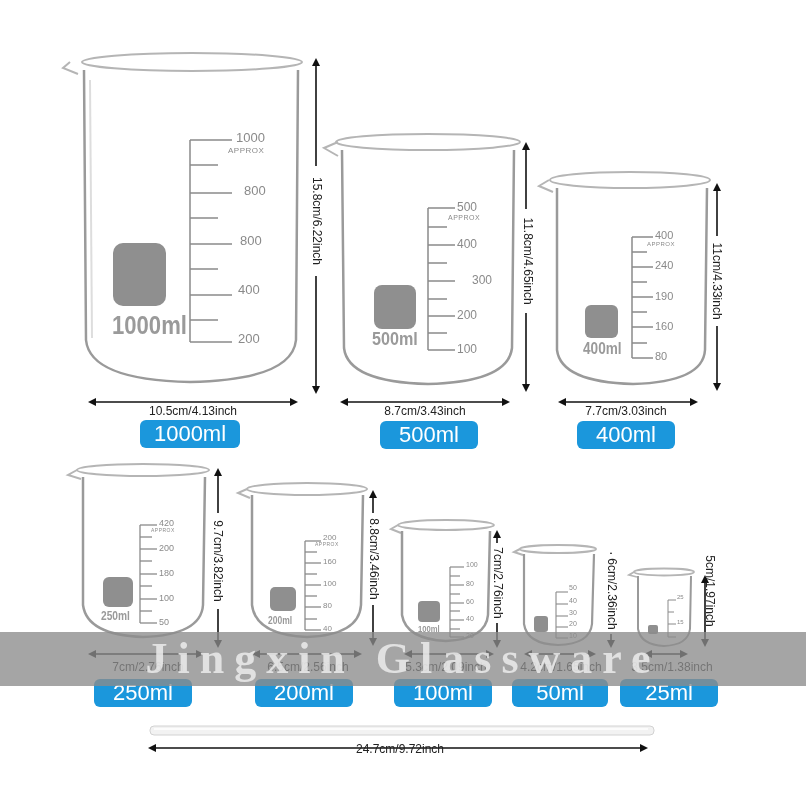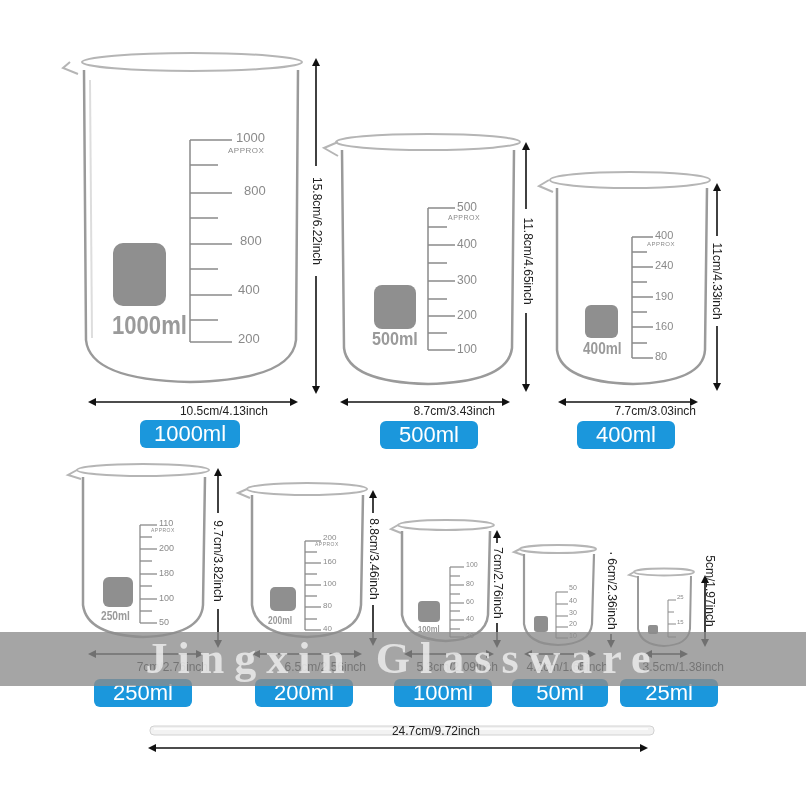--- a/index.html
+++ b/index.html
@@ -3,21 +3,21 @@
 <meta charset="utf-8">
 <style>
   html, body { margin: 0; padding: 0; background: #ffffff; }
   body { width: 806px; height: 806px; position: relative; overflow: hidden; font-family: "Liberation Sans", sans-serif; color: #222; }
   .abs { position: absolute; }
   .beaker { position: absolute; }
   .beaker svg { position: absolute; left: 0; top: 0; overflow: visible; }
   .scale-num { position: absolute; font-family: "Liberation Sans", sans-serif; color: #8a8a8a; white-space: nowrap; }
   .approx { position: absolute; font-family: "Liberation Sans", sans-serif; color: #8a8a8a; white-space: nowrap; letter-spacing: 0.5px; }
   .cap-label { position: absolute; font-family: "Liberation Sans", sans-serif; color: #9a9a9a; font-weight: bold; white-space: nowrap; transform: scaleX(0.85); transform-origin: left center; }
-  .dim-h { position: absolute; font-size: 12px; color: #222; white-space: nowrap; text-align: right; }
+  .dim-h { position: absolute; font-size: 12px; color: #222; white-space: nowrap; text-align: center; }
   .dim-v { position: absolute; font-size: 12px; color: #222; white-space: nowrap; transform-origin: center center; transform: rotate(90deg); }
   .badge { position: absolute; background: #1b97dc; color: #ffffff; border-radius: 6px; text-align: center; font-size: 22px; line-height: 28px; height: 28px; }
   .watermark-band { position: absolute; left: 0; top: 632px; width: 806px; height: 54px; background: rgba(140,140,140,0.78); }
   .watermark-text { position: absolute; left: 0; top: 632px; width: 806px; height: 54px; line-height: 54px; text-align: center; font-family: "Liberation Serif", serif; font-weight: bold; font-size: 44px; letter-spacing: 10px; color: rgba(235,235,235,0.85); }
 </style>
 </head>
 <body>
 
 <div class="beaker" style="left:60px;top:40px;width:270px;height:360px;">
   <svg width="270" height="360">
@@ -73,21 +73,21 @@
     <line x1="108" y1="161" x2="135" y2="161" stroke="#8a8a8a" stroke-width="1.5"></line>
     <line x1="108" y1="179" x2="127" y2="179" stroke="#8a8a8a" stroke-width="1.5"></line>
     <line x1="108" y1="196" x2="135" y2="196" stroke="#8a8a8a" stroke-width="1.5"></line>
     <line x1="108" y1="213" x2="127" y2="213" stroke="#8a8a8a" stroke-width="1.5"></line>
     <line x1="108" y1="230" x2="135" y2="230" stroke="#8a8a8a" stroke-width="1.5"></line>
     <rect x="54" y="165" width="42" height="44" rx="8" fill="#8f8f8f"></rect>
   </svg>
   <span class="scale-num" style="left:137px;top:80px;font-size:12px;font-style:normal;">500</span>
   <span class="approx" style="left:128px;top:94px;font-size:7px;">APPROX</span>
   <span class="scale-num" style="left:137px;top:117px;font-size:12px;font-style:normal;">400</span>
-  <span class="scale-num" style="left:137px;top:153px;font-size:12px;font-style:normal;">300</span>
+  <span class="scale-num" style="left:152px;top:153px;font-size:12px;font-style:normal;">300</span>
   <span class="scale-num" style="left:137px;top:188px;font-size:12px;font-style:normal;">200</span>
   <span class="scale-num" style="left:137px;top:222px;font-size:12px;font-style:normal;">100</span>
   <span class="cap-label" style="left:52px;top:208px;font-size:19px;">500ml</span>
 </div>
 <svg class="abs" style="left:519px;top:142px;" width="14" height="250">
   <line x1="7" y1="4" x2="7" y2="246" stroke="#111" stroke-width="1.6"></line>
   <polygon points="7,0 3,8 11,8" fill="#111"></polygon>
     <polygon points="7,250 3,242 11,242" fill="#111"></polygon>
 </svg>
 <div class="dim-v" style="left:476px;top:254px;width:104px;background:#fff;text-align:center;">11.8cm/4.65inch</div>
@@ -148,21 +148,21 @@
     <line x1="75" y1="82" x2="87" y2="82" stroke="#8a8a8a" stroke-width="1.3"></line>
     <line x1="75" y1="94" x2="92" y2="94" stroke="#8a8a8a" stroke-width="1.3"></line>
     <line x1="75" y1="106" x2="87" y2="106" stroke="#8a8a8a" stroke-width="1.3"></line>
     <line x1="75" y1="119" x2="92" y2="119" stroke="#8a8a8a" stroke-width="1.3"></line>
     <line x1="75" y1="131" x2="87" y2="131" stroke="#8a8a8a" stroke-width="1.3"></line>
     <line x1="75" y1="144" x2="92" y2="144" stroke="#8a8a8a" stroke-width="1.3"></line>
     <line x1="75" y1="156" x2="87" y2="156" stroke="#8a8a8a" stroke-width="1.3"></line>
     <line x1="75" y1="168" x2="92" y2="168" stroke="#8a8a8a" stroke-width="1.3"></line>
     <rect x="38" y="122" width="30" height="30" rx="6" fill="#8f8f8f"></rect>
   </svg>
-  <span class="scale-num" style="left:94px;top:63px;font-size:9px;">110</span>
+  <span class="scale-num" style="left:94px;top:63px;font-size:9px;">420</span>
   <span class="approx" style="left:86px;top:72px;font-size:5px;">APPROX</span>
   <span class="scale-num" style="left:94px;top:88px;font-size:9px;">200</span>
   <span class="scale-num" style="left:94px;top:113px;font-size:9px;">180</span>
   <span class="scale-num" style="left:94px;top:138px;font-size:9px;">100</span>
   <span class="scale-num" style="left:94px;top:162px;font-size:9px;">50</span>
   <span class="cap-label" style="left:36px;top:154px;font-size:12px;">250ml</span>
 </div>
 <svg class="abs" style="left:211px;top:468px;" width="14" height="180">
   <line x1="7" y1="4" x2="7" y2="176" stroke="#111" stroke-width="1.6"></line>
   <polygon points="7,0 3,8 11,8" fill="#111"></polygon>
@@ -321,13 +321,13 @@
 
 <svg class="abs" style="left:148px;top:722px;" width="510" height="20">
   <rect x="2" y="4" width="504" height="9" rx="4" fill="#f2f2f2" stroke="#d2d2d2" stroke-width="1"></rect>
   <line x1="6" y1="7" x2="500" y2="7" stroke="#ffffff" stroke-width="1.5"></line>
 </svg>
 <svg class="abs" style="left:148px;top:742px;" width="500" height="12">
   <line x1="4" y1="6" x2="496" y2="6" stroke="#111" stroke-width="1.6"></line>
   <polygon points="0,6 8,2 8,10" fill="#111"></polygon>
     <polygon points="500,6 492,2 492,10" fill="#111"></polygon>
 </svg>
-<div class="dim-h" style="left:320px;top:724px;width:160px;">24.7cm/9.72inch</div>
+<div class="dim-h" style="left:320px;top:742px;width:160px;">24.7cm/9.72inch</div>
 
 </body></html>

